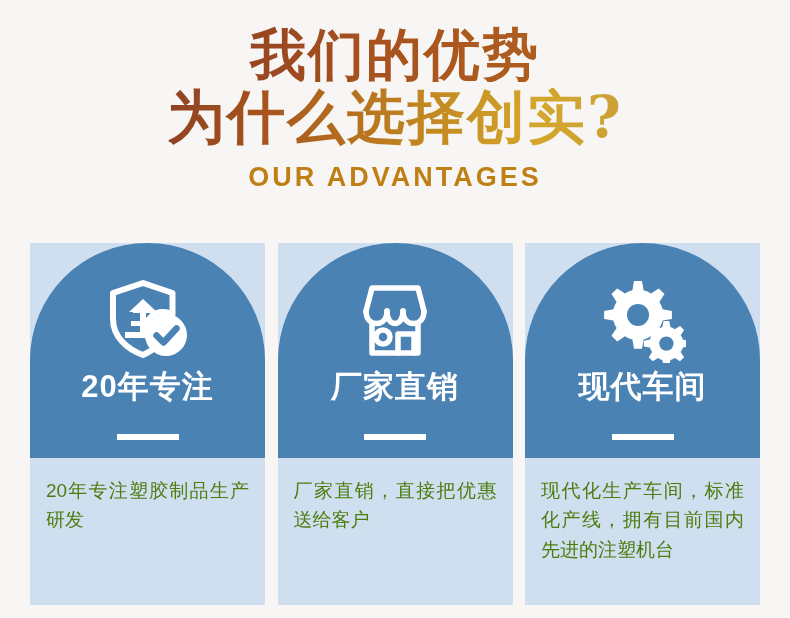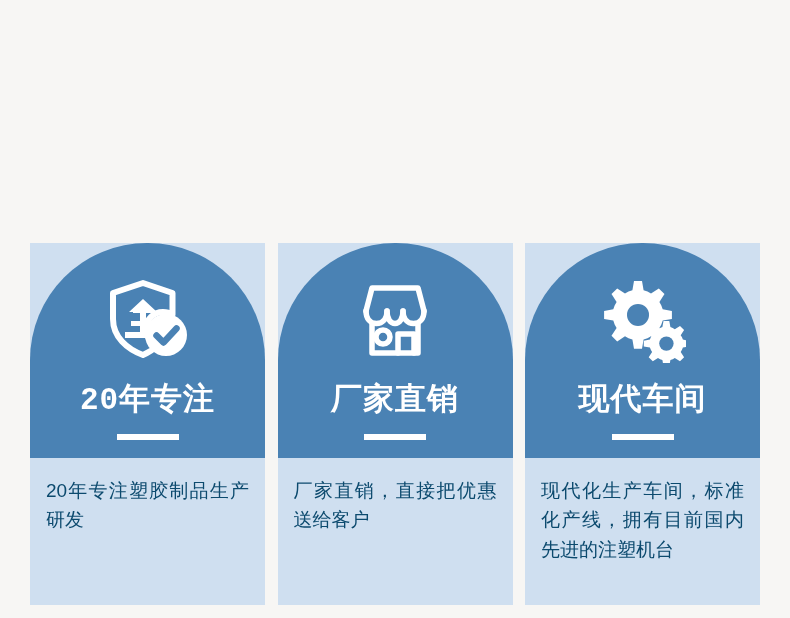--- a/index.html
+++ b/index.html
@@ -107,57 +107,62 @@
   }
   .card-icon {
     margin-top: 35px;
     height: 86px;
     display: flex;
     align-items: center;
     justify-content: center;
   }
   .card-icon svg { display: block; }
   .card-title {
-    margin-top: 20px;
+    margin-top: 6px;
     font-size: 31px;
     font-weight: bold;
     color: #ffffff;
     letter-spacing: 1px;
-    font-family: Liberation Mono, monospace;
+    font-family: Liberation Sans, sans-serif;
     line-height: 1.1;
   }
   .card-divider {
     position: absolute;
     bottom: 18px;
     left: 50%;
     transform: translateX(-50%);
     width: 62px;
     height: 6px;
     background: #ffffff;
   }
   .card-body {
     flex: 1;
     background: #cfdff0;
     padding: 18px 16px 0 16px;
     box-sizing: border-box;
   }
   .card-desc {
     font-size: 19px;
     line-height: 1.55;
-    color: #0c4a6e;
+    color: #4d7c0f;
     font-family: "Liberation Sans", "DejaVu Sans", sans-serif;
     text-align: justify;
     word-break: break-all;
   }
 </style>
 </head>
 <body>
 
 <div id="page">
 
+  <div class="header">
+    <div class="title-line title-line-1">我们的优势</div>
+    <div class="title-line title-line-2">为什么选择创实?</div>
+    <div class="subtitle">OUR ADVANTAGES</div>
+  </div>
 
   <div class="cards">
 
     <div class="card">
       <div class="card-top">
         <div class="card-icon">
           <svg width="86" height="84" viewBox="0 0 86 84" aria-hidden="true">
 
             <path d="M38 4 L8 14 L8 40 C8 58 22 70 38 76 C44 73.5 49 70 53 66
                      C46 64 41 57.5 41 50 C41 40.5 48.5 33 58 33 C61.5 33 64.8 34 67.5 35.8

